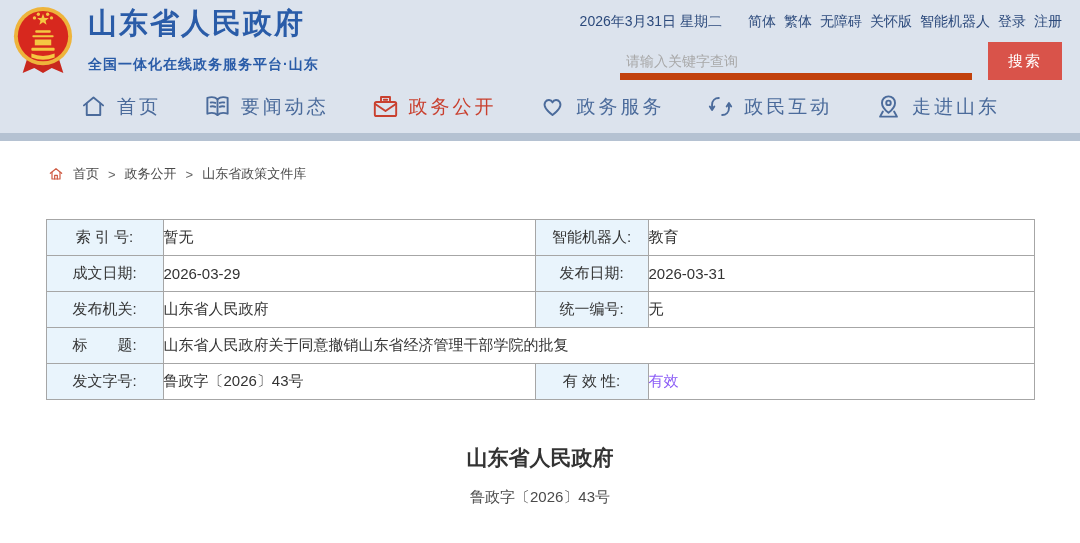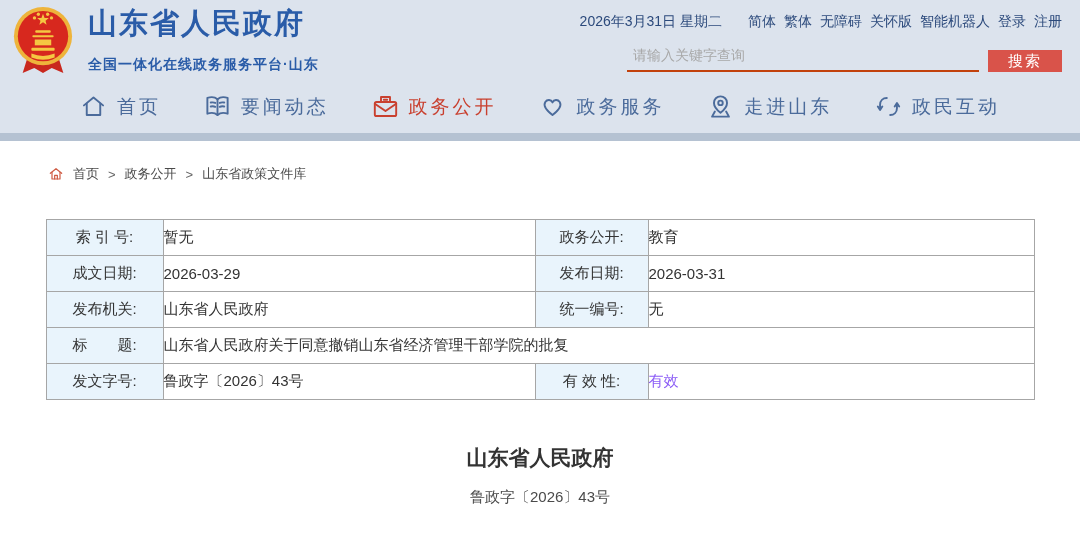--- a/index.html
+++ b/index.html
@@ -16,24 +16,24 @@
   .site-subtitle { font-size:14px; font-weight:bold; color:#2a5ca8; letter-spacing:1px; margin-top:16px; }
 
   .top-links { position:absolute; right:18px; top:13px; display:flex; align-items:flex-start;
     font-size:14px; color:#2c4a7c; }
   .top-links .date { margin-right:18px; }
   .top-links .tlink { margin-left:8px; cursor:pointer; }
   .top-links .tlink.tight { margin-left:8px; }
 
   .search-row { position:absolute; right:18px; top:42px; display:flex; align-items:flex-end; }
   .search-input { width:352px; height:30px; background:transparent; border:none;
-    border-bottom:2px solid #c2410c; outline:none; font-size:14px; color:#333;
+    border-bottom:7px solid #c2410c; outline:none; font-size:14px; color:#333;
     padding:4px 6px; font-family:Liberation Mono, monospace; }
   .search-input::placeholder { color:#a8a8a8; }
-  .search-btn { margin-left:9px; width:74px; height:22px; background:#d9534a; color:#fff;
+  .search-btn { margin-left:16px; width:74px; height:38px; background:#d9534a; color:#fff;
     border:none; font-size:15px; cursor:pointer; font-family:inherit; letter-spacing:2px; }
 
   .nav-row { position:absolute; left:0; right:0; bottom:0; height:53px;
     display:flex; justify-content:space-between; align-items:center; padding:0 80px; }
   .nav-item { display:flex; align-items:center; gap:10px; font-size:19px; color:#4b6b9b;
     letter-spacing:3px; cursor:pointer; }
   .nav-item svg { width:27px; height:27px; stroke:currentColor; fill:none;
     stroke-width:1.7; stroke-linecap:round; stroke-linejoin:round; }
   .nav-item.active { color:#c9402f; }
 
@@ -132,34 +132,34 @@
       <span>政务公开</span>
     </div>
     <div class="nav-item">
       <svg viewBox="0 0 24 24">
         <path d="M12 19.5 C5.5 14.5 3.8 10.8 5.6 8 C7.3 5.4 10.7 5.7 12 8.4 C13.3 5.7 16.7 5.4 18.4 8 C20.2 10.8 18.5 14.5 12 19.5 Z"></path>
       </svg>
       <span>政务服务</span>
     </div>
     <div class="nav-item">
       <svg viewBox="0 0 24 24">
-        <path d="M12 3 C8.7 3 6.2 5.6 6.2 8.8 C6.2 13 12 17.5 12 17.5 S17.8 13 17.8 8.8 C17.8 5.6 15.3 3 12 3 Z"></path>
-        <circle cx="12" cy="8.8" r="2"></circle>
-          <path d="M7 16.5 L4.5 21 H19.5 L17 16.5"></path>
-      </svg>
-      <span>走进山东</span>
-    </div>
-    <div class="nav-item">
-      <svg viewBox="0 0 24 24">
         <path d="M10.5 4.5 C7 4.5 4.5 7 4.5 10.5 V14"></path>
           <path d="M2.5 12 L4.5 15 L6.5 12"></path>
         <path d="M13.5 19.5 C17 19.5 19.5 17 19.5 13.5 V10"></path>
           <path d="M17.5 12 L19.5 9 L21.5 12"></path>
       </svg>
       <span>政民互动</span>
+    </div>
+    <div class="nav-item">
+      <svg viewBox="0 0 24 24">
+        <path d="M12 3 C8.7 3 6.2 5.6 6.2 8.8 C6.2 13 12 17.5 12 17.5 S17.8 13 17.8 8.8 C17.8 5.6 15.3 3 12 3 Z"></path>
+        <circle cx="12" cy="8.8" r="2"></circle>
+          <path d="M7 16.5 L4.5 21 H19.5 L17 16.5"></path>
+      </svg>
+      <span>走进山东</span>
     </div>
   </nav>
 </header>
 
 <div class="divider-strip"></div>
 
 <main class="content">
 
   <div class="breadcrumb">
     <svg viewBox="0 0 24 24">
@@ -178,21 +178,21 @@
     <colgroup>
         <col style="width:117px">
         <col style="width:372px">
         <col style="width:113px">
         <col style="width:386px">
       </colgroup>
     <tbody>
       <tr>
         <td class="lbl">索 引 号:</td>
         <td class="val">暂无</td>
-        <td class="lbl">政务公开:</td>
+        <td class="lbl">智能机器人:</td>
         <td class="val">教育</td>
       </tr>
       <tr>
         <td class="lbl">成文日期:</td>
         <td class="val">2026-03-29</td>
         <td class="lbl">发布日期:</td>
         <td class="val">2026-03-31</td>
       </tr>
       <tr>
         <td class="lbl">发布机关:</td>

